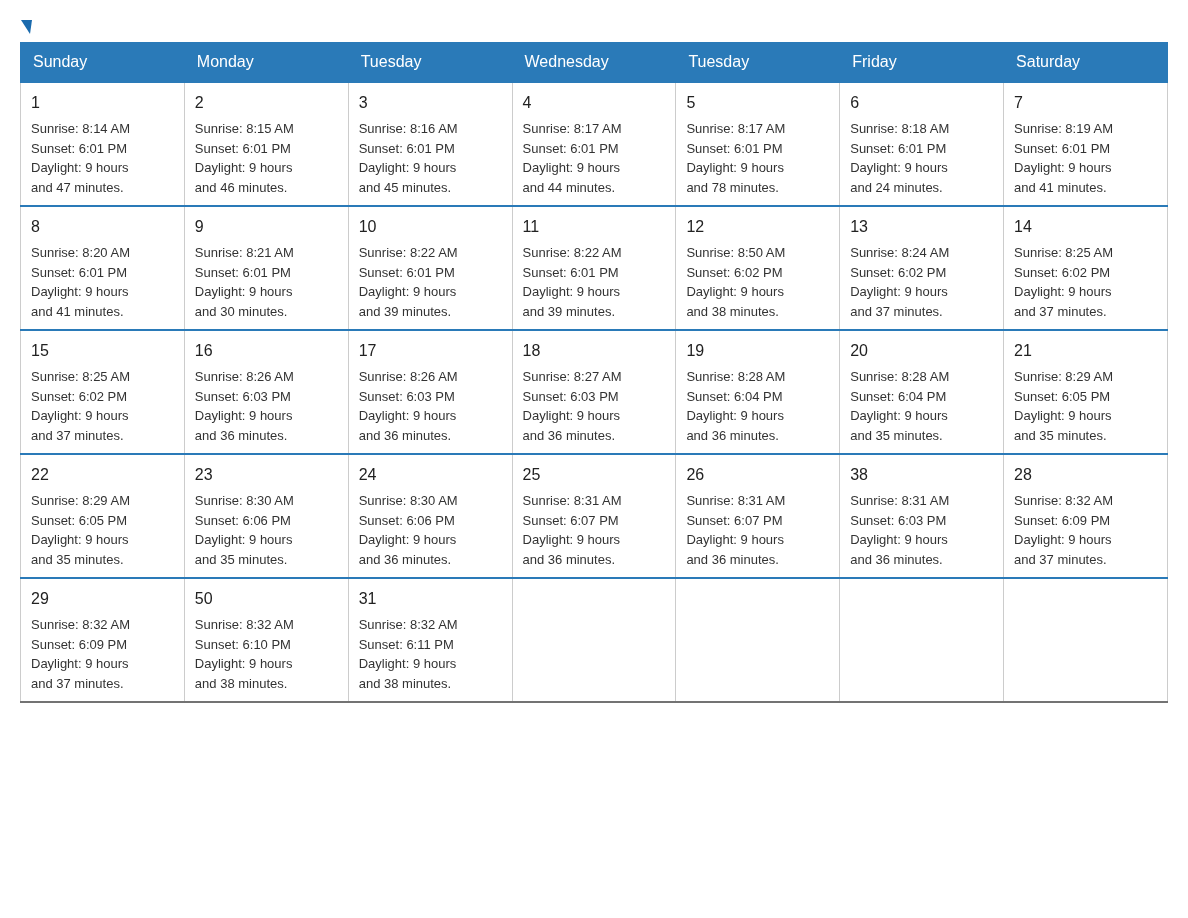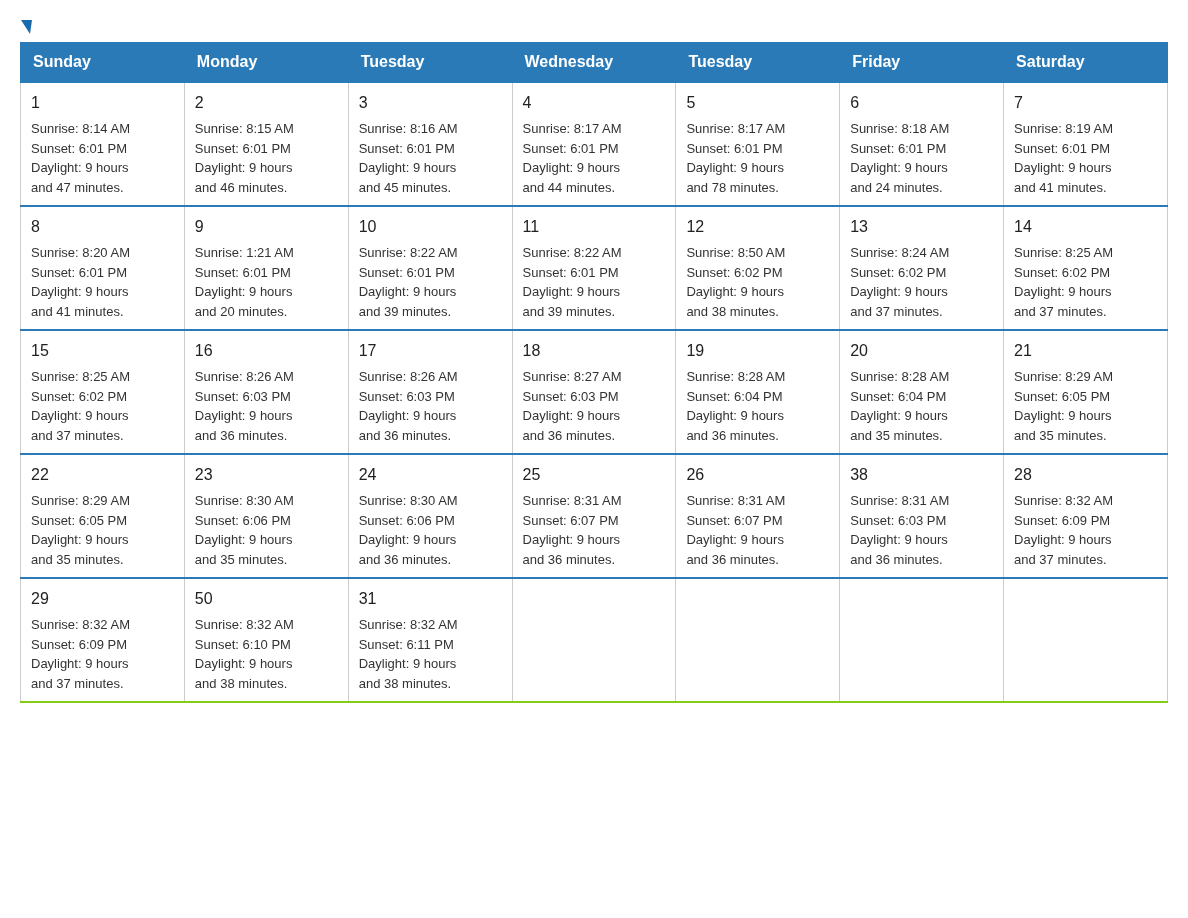--- a/index.html
+++ b/index.html
@@ -32,21 +32,21 @@
     }
     .calendar {
       width: 100%;
       border-collapse: collapse;
       margin-top: 10px;
     }
     .calendar th {
       background-color: #2a7ab8;
       color: #fff;
       font-size: 16px;
-      font-weight: bold;
+      font-weight: normal;
       padding: 10px 12px;
       text-align: left;
       border: 1px solid #2a7ab8;
     }
     .calendar td {
       vertical-align: top;
       border: 1px solid #ccc;
       border-top: 2px solid #2a7ab8;
       padding: 8px 10px;
       width: 14.28%;
@@ -62,21 +62,21 @@
       margin-bottom: 4px;
       color: #222;
     }
     .calendar td.empty {
       background: #fff;
     }
     .calendar tr td {
       border-bottom: 1px solid #ddd;
     }
     .calendar tbody tr:last-child td {
-      border-bottom: 2px solid #84cc16;
+      border-bottom: 2px solid #737373;
     }
     .logo-general-text {
       font-size: 30px;
       font-weight: bold;
       color: #333;
     }
     .logo-arrow {
       display: inline-block;
       width: 0;
       height: 0;
@@ -140,21 +140,21 @@
         <td><span class="day-num">1</span><span>Sunrise: 8:14 AM</span><br><span>Sunset: 6:01 PM</span><br><span>Daylight: 9 hours</span><br><span>and 47 minutes.</span></td>
         <td><span class="day-num">2</span><span>Sunrise: 8:15 AM</span><br><span>Sunset: 6:01 PM</span><br><span>Daylight: 9 hours</span><br><span>and 46 minutes.</span></td>
         <td><span class="day-num">3</span><span>Sunrise: 8:16 AM</span><br><span>Sunset: 6:01 PM</span><br><span>Daylight: 9 hours</span><br><span>and 45 minutes.</span></td>
         <td><span class="day-num">4</span><span>Sunrise: 8:17 AM</span><br><span>Sunset: 6:01 PM</span><br><span>Daylight: 9 hours</span><br><span>and 44 minutes.</span></td>
         <td><span class="day-num">5</span><span>Sunrise: 8:17 AM</span><br><span>Sunset: 6:01 PM</span><br><span>Daylight: 9 hours</span><br><span>and 78 minutes.</span></td>
         <td><span class="day-num">6</span><span>Sunrise: 8:18 AM</span><br><span>Sunset: 6:01 PM</span><br><span>Daylight: 9 hours</span><br><span>and 24 minutes.</span></td>
         <td><span class="day-num">7</span><span>Sunrise: 8:19 AM</span><br><span>Sunset: 6:01 PM</span><br><span>Daylight: 9 hours</span><br><span>and 41 minutes.</span></td>
       </tr>
       <tr>
         <td><span class="day-num">8</span><span>Sunrise: 8:20 AM</span><br><span>Sunset: 6:01 PM</span><br><span>Daylight: 9 hours</span><br><span>and 41 minutes.</span></td>
-        <td><span class="day-num">9</span><span>Sunrise: 1:21 AM</span><br><span>Sunset: 6:01 PM</span><br><span>Daylight: 9 hours</span><br><span>and 20 minutes.</span></td>
+        <td><span class="day-num">9</span><span>Sunrise: 8:21 AM</span><br><span>Sunset: 6:01 PM</span><br><span>Daylight: 9 hours</span><br><span>and 30 minutes.</span></td>
         <td><span class="day-num">10</span><span>Sunrise: 8:22 AM</span><br><span>Sunset: 6:01 PM</span><br><span>Daylight: 9 hours</span><br><span>and 39 minutes.</span></td>
         <td><span class="day-num">11</span><span>Sunrise: 8:22 AM</span><br><span>Sunset: 6:01 PM</span><br><span>Daylight: 9 hours</span><br><span>and 39 minutes.</span></td>
         <td><span class="day-num">12</span><span>Sunrise: 8:50 AM</span><br><span>Sunset: 6:02 PM</span><br><span>Daylight: 9 hours</span><br><span>and 38 minutes.</span></td>
         <td><span class="day-num">13</span><span>Sunrise: 8:24 AM</span><br><span>Sunset: 6:02 PM</span><br><span>Daylight: 9 hours</span><br><span>and 37 minutes.</span></td>
         <td><span class="day-num">14</span><span>Sunrise: 8:25 AM</span><br><span>Sunset: 6:02 PM</span><br><span>Daylight: 9 hours</span><br><span>and 37 minutes.</span></td>
       </tr>
       <tr>
         <td><span class="day-num">15</span><span>Sunrise: 8:25 AM</span><br><span>Sunset: 6:02 PM</span><br><span>Daylight: 9 hours</span><br><span>and 37 minutes.</span></td>
         <td><span class="day-num">16</span><span>Sunrise: 8:26 AM</span><br><span>Sunset: 6:03 PM</span><br><span>Daylight: 9 hours</span><br><span>and 36 minutes.</span></td>
         <td><span class="day-num">17</span><span>Sunrise: 8:26 AM</span><br><span>Sunset: 6:03 PM</span><br><span>Daylight: 9 hours</span><br><span>and 36 minutes.</span></td>

